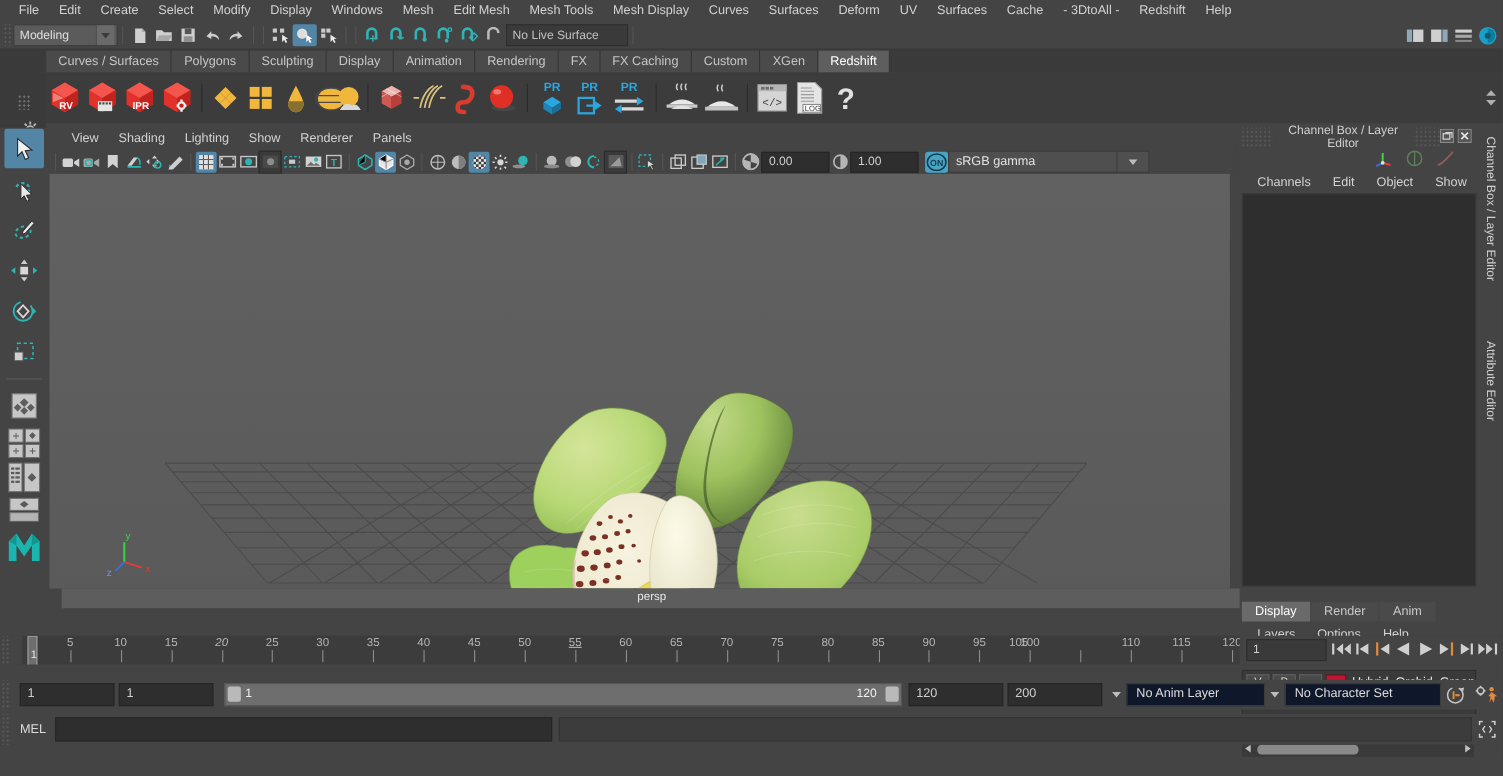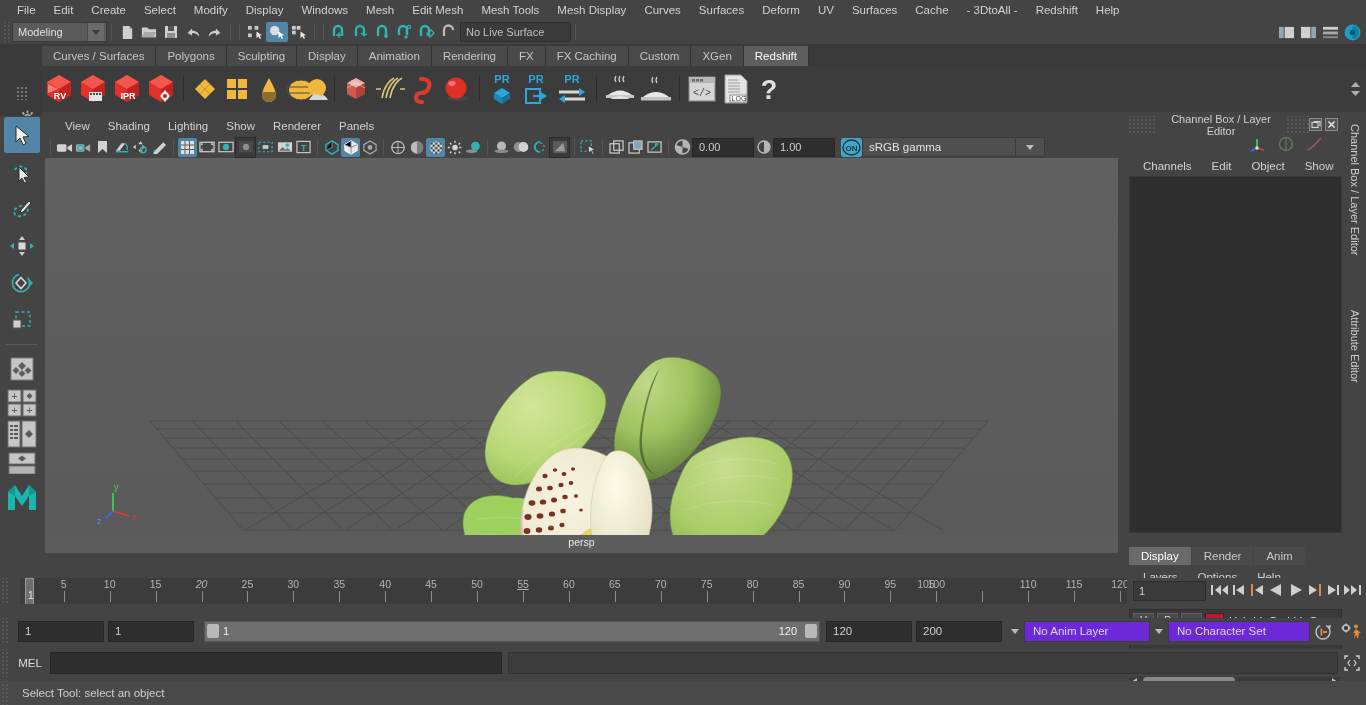--- a/index.html
+++ b/index.html
@@ -54,21 +54,21 @@
   #vpbar .ic{width:19px;height:19px;}
   #vpbar .ic.on{background:#5285a6;}
   #vpbar .ic.dark{background:#3a3a3a;border:1px solid #2b2b2b;}
   .numfield{height:17px;width:54px;background:#2e2e2e;color:#cfcfcf;font-size:11px;
       line-height:17px;text-align:left;padding-left:6px;border:1px solid #262626;}
   .gammasel{height:18px;width:146px;background:#4f4f4f;border:1px solid #3b3b3b;color:#e2e2e2;
       font-size:11.5px;line-height:18px;padding-left:6px;}
   .gammaarr{height:18px;width:28px;background:#4f4f4f;border:1px solid #3b3b3b;border-left:none;
       display:flex;align-items:center;justify-content:center;}
   #viewport{position:absolute;left:1px;top:42px;width:1073px;height:377px;overflow:hidden;background:#5d5d5d;}
-  #vpfooter{position:absolute;left:1px;top:419px;width:1073px;height:18px;background:#5d5d5d;
+  #vpfooter{position:absolute;left:12px;top:419px;width:1073px;height:18px;background:#5d5d5d;
      text-align:center;font-size:10.5px;color:#e8e8e8;line-height:14px;}
 
   
   #cbox{position:absolute;left:1127px;top:0;width:216px;height:462px;background:#444;}
   #cbtitle{height:18px;display:flex;align-items:center;font-size:11px;color:#cfcfcf;}
   #cbicons{height:22px;display:flex;align-items:center;justify-content:flex-end;padding-right:20px;gap:10px;}
   #cbmenu{height:20px;display:flex;align-items:center;padding-left:6px;}
   #cbmenu .mi{padding:0 10px;font-size:11.5px;color:#d2d2d2;}
   #cbfield{position:absolute;left:2px;top:60px;width:211px;height:355px;background:#2e2e2e;border:1px solid #3a3a3a;}
   #laytabs{position:absolute;left:2px;top:431px;display:flex;}
@@ -98,21 +98,21 @@
      font-size:11px;line-height:18px;padding-left:5px;margin-left:6px;}
   #playctl{display:flex;align-items:center;gap:2px;padding:0 4px;}
 
   
   #rangerow{position:absolute;left:0;top:618px;width:1366px;height:27px;background:#444;display:flex;align-items:center;}
   .rfield{height:19px;width:78px;background:#2e2e2e;border:1px solid #262626;color:#cfcfcf;
      font-size:11.5px;line-height:19px;padding-left:6px;margin-right:4px;}
   #rangebar{position:relative;height:19px;flex:1;background:#6e6e6e;border:1px solid #555;margin:0 6px;}
   #rangebar .grip{position:absolute;top:2px;width:12px;height:14px;background:#b9b9b9;border-radius:2px;}
   #rangebar .lab{position:absolute;top:3px;font-size:11px;color:#f0f0f0;}
-  .selbox{height:19px;background:#6d28d9;border:1px solid #3c3c3c;color:#dcdcdc;font-size:11.5px;
+  .selbox{height:19px;background:#0f172a;border:1px solid #3c3c3c;color:#dcdcdc;font-size:11.5px;
      line-height:19px;padding:0 8px;}
   .selarr{width:18px;height:19px;display:flex;align-items:center;justify-content:center;}
 
   
   #cmdrow{position:absolute;left:0;top:649px;width:1366px;height:28px;background:#444;display:flex;align-items:center;}
   #mellabel{width:40px;text-align:center;font-size:11.5px;color:#dcdcdc;}
   #cmdin{height:20px;flex:0 0 450px;background:#2e2e2e;border:1px solid #262626;}
   #cmdout{height:20px;flex:1;background:#3c3c3c;border:1px solid #333;margin-left:6px;}
   #cmdbtn{width:20px;height:20px;margin:0 4px;display:flex;align-items:center;justify-content:center;}
   #statusrow{position:absolute;left:0;top:681px;width:1366px;height:24px;background:#494949;display:flex;align-items:center;}
@@ -1280,18 +1280,14 @@
     <div id="cmdbtn">
       <svg width="16" height="16" viewBox="0 0 16 16">
           <g stroke="#cfcfcf" stroke-width="1.4" fill="none">
             <path d="M1 4 V1 h3 M12 1 h3 v3 M15 12 v3 h-3 M4 15 H1 v-3"></path>
           </g>
           <path d="M6 5 L4 8 L6 11 M10 5 L12 8 L10 11" stroke="#cfcfcf" stroke-width="1.2" fill="none"></path>
         </svg>
     </div>
   </div>
 
-  <div id="statusrow">
-    <div style="width:10px;height:24px;" class="vgrip"></div>
-    <div id="statusmsg">Select Tool: select an object</div>
-  </div>
 
 </div>
 
 </body></html>

